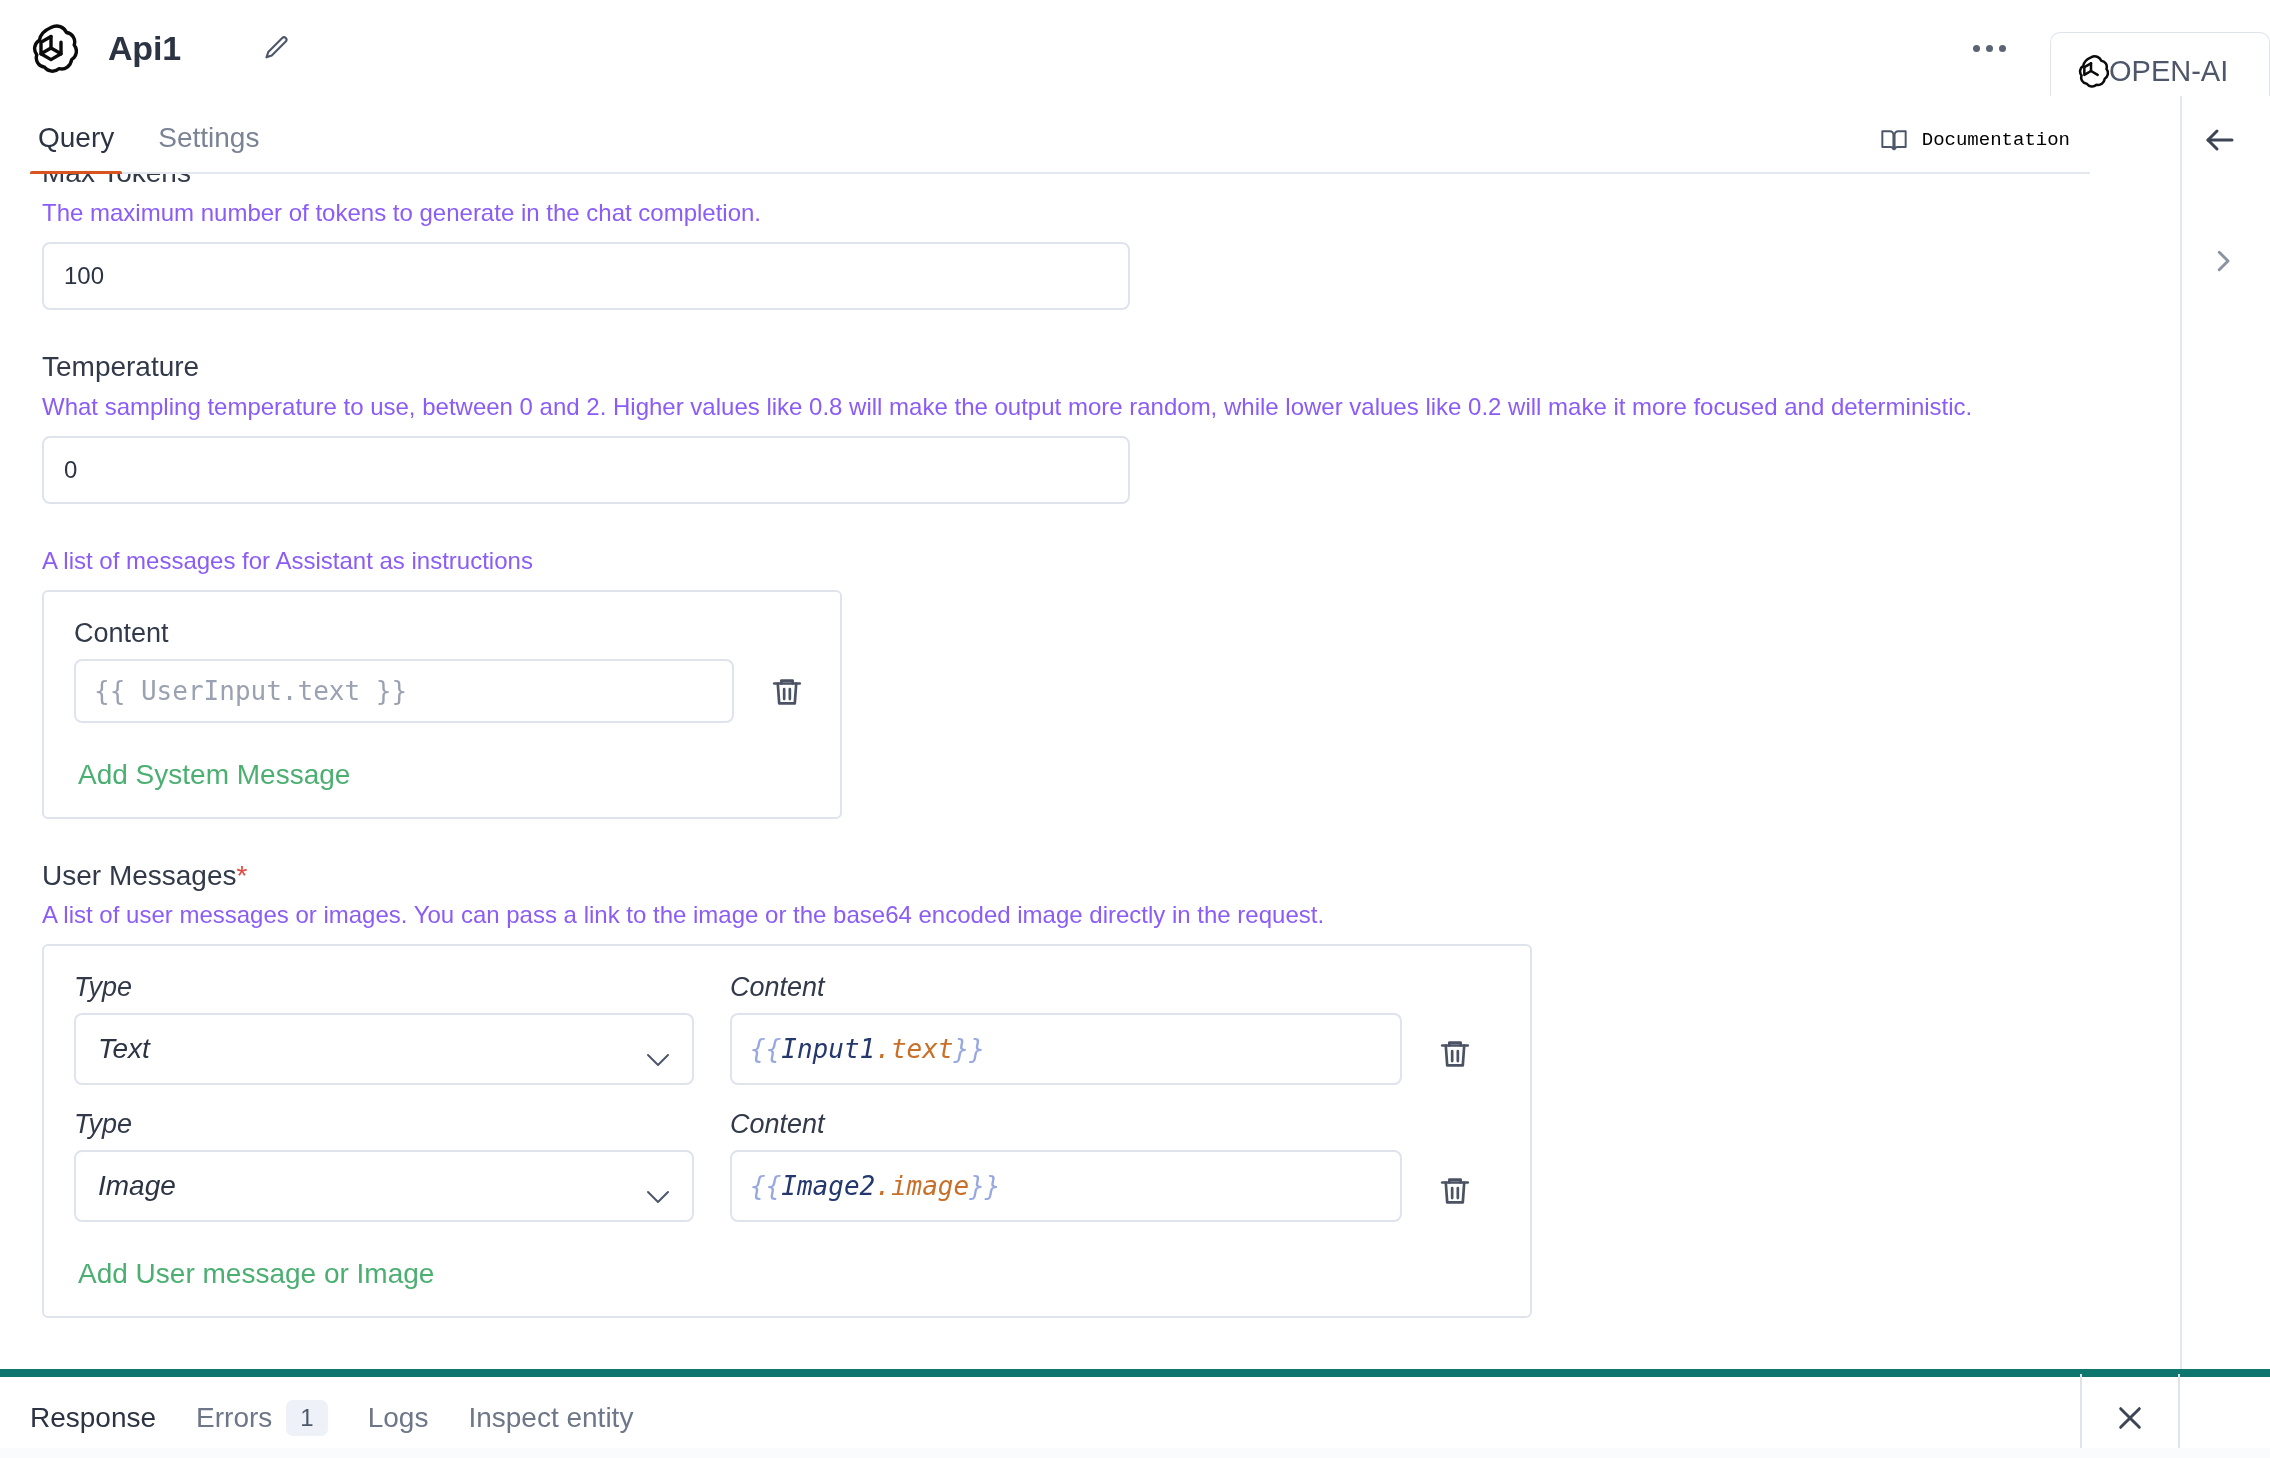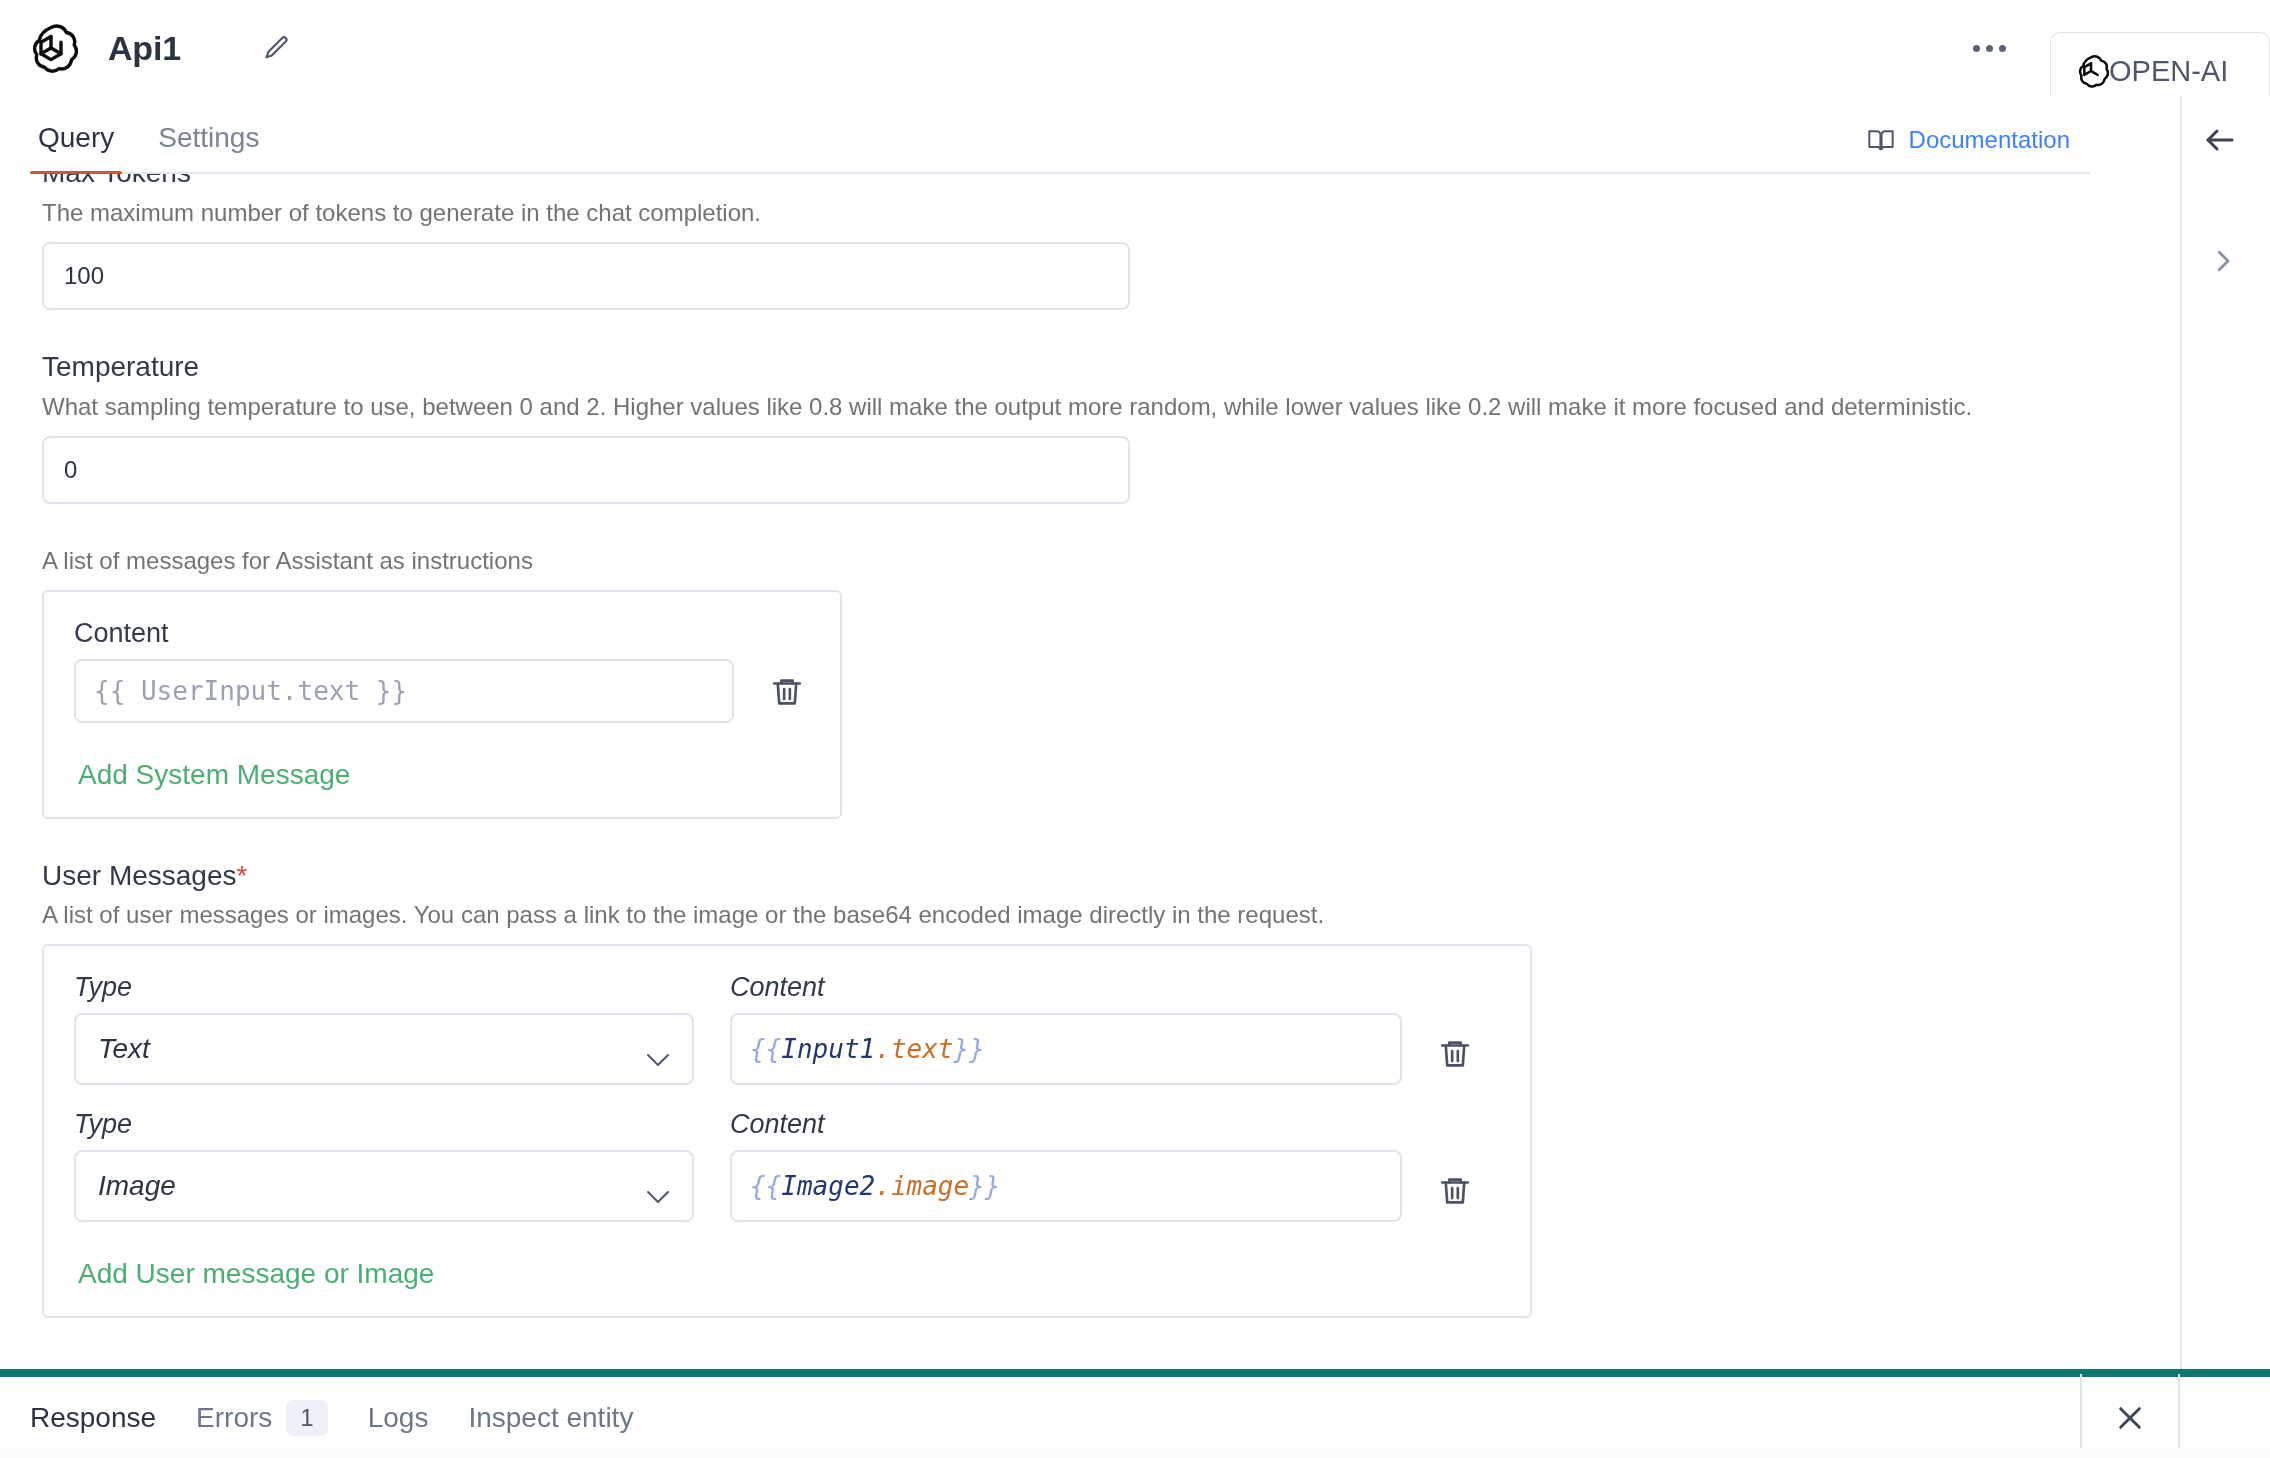--- a/index.html
+++ b/index.html
@@ -57,21 +57,21 @@
     content:""; position: absolute; left: 0; right: 0; bottom: -2px;
     height: 5px; background: #d9541e; border-radius: 2px;
   }
   .tabs-underline {
     position: absolute; left: 30px; right: 90px; bottom: 0; height: 2px; background: #e3e7ef;
   }
   .doc-link {
     position: absolute; right: 110px; bottom: 20px;
     display: flex; align-items: center; gap: 14px; cursor: pointer;
   }
-  .doc-link span { font-size: 24px; color: #3b82f6; }
+  .doc-link span { font-size: 19px; color: #000000; font-family: Liberation Mono, monospace; }
 
   
   .right-rail {
     position: absolute; top: 96px; right: 0; width: 90px; bottom: 0;
     border-left: 2px solid #e3e7ef; background: #fff;
   }
   .rail-back { position: absolute; top: 26px; left: 20px; cursor: pointer; }
   .rail-chevron { position: absolute; top: 150px; left: 26px; cursor: pointer; }
 
   
@@ -79,21 +79,21 @@
     position: absolute; top: 174px; left: 0; width: 2180px; bottom: 89px;
     overflow: hidden; background: #fff;
   }
   .content-inner { padding: 0 0 0 42px; position: relative; }
 
   .field-label {
     font-size: 28px; color: #323a4a; margin-bottom: 9px; line-height: 1.1;
   }
   .field-label .req { color: #e2483d; font-size: 28px; }
   .field-desc {
-    font-size: 24px; color: #737373; margin-bottom: 14px; line-height: 1.25;
+    font-size: 24px; color: #8b5cf6; margin-bottom: 14px; line-height: 1.25;
   }
   .text-input {
     width: 1088px; height: 68px; border: 2px solid #dfe3ec; border-radius: 8px;
     display: flex; align-items: center; padding: 0 20px;
     font-size: 24px; color: #2c3444; background: #fff;
   }
   .gap-lg { height: 42px; }
 
   
   .card {

